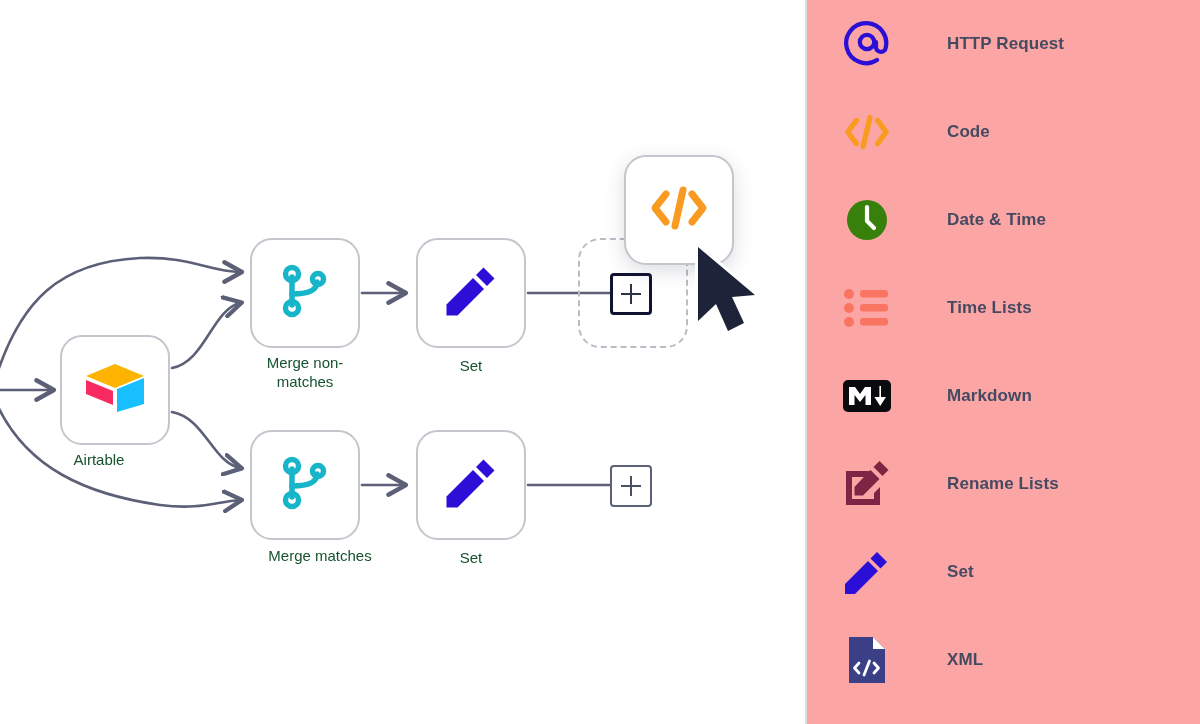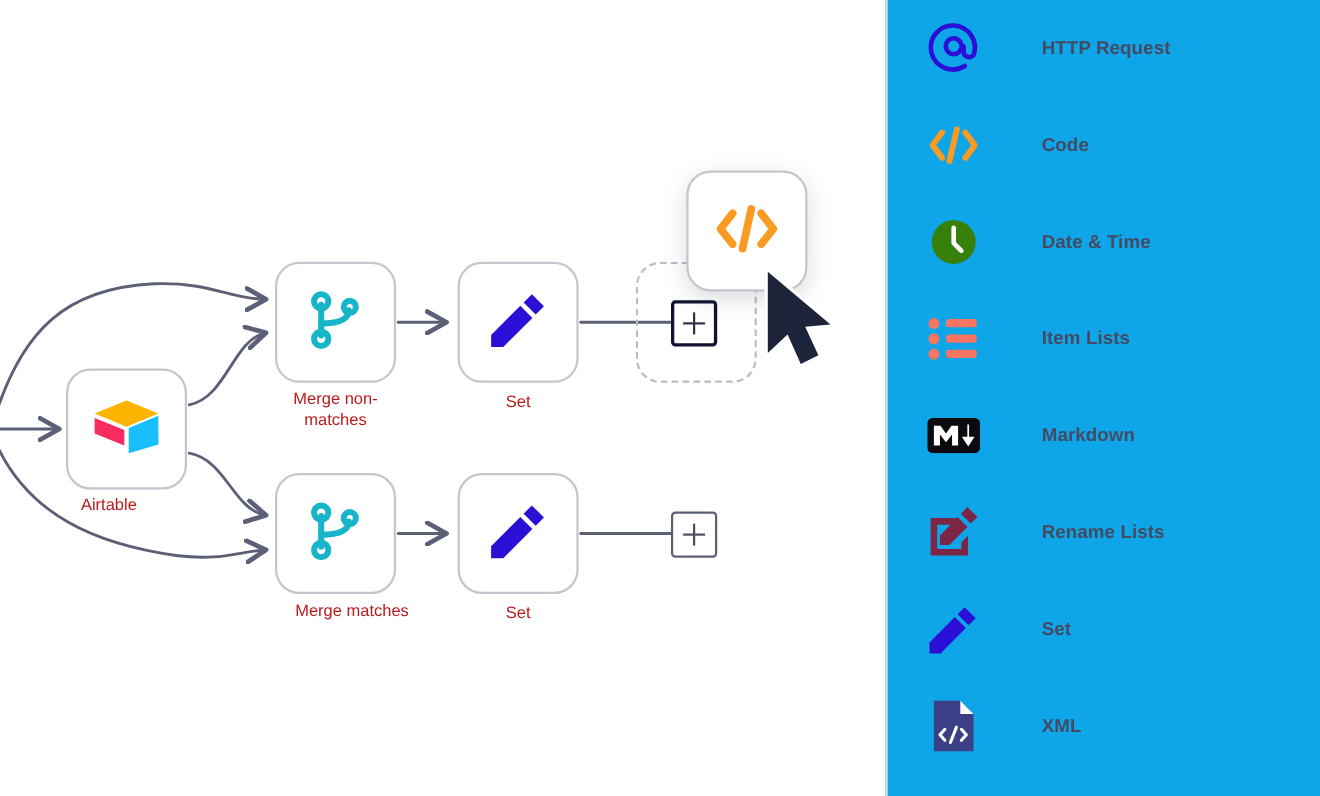--- a/index.html
+++ b/index.html
@@ -40,21 +40,21 @@
     align-items: center;
     justify-content: center;
     z-index: 5;
   }
   .node-label {
     position: absolute;
     text-align: center;
     font-size: 15px;
     line-height: 19px;
     font-weight: 400;
-    color: #b91c1c;
+    color: #14532d;
     z-index: 5;
     white-space: pre-line;
   }
 
   
   .node.dragging {
     box-shadow: 0 6px 20px rgba(60,65,90,0.18);
     border-color: #c4c6cd;
     z-index: 30;
   }
@@ -94,21 +94,21 @@
   #cursor {
     position: absolute;
     z-index: 40;
     pointer-events: none;
   }
 
   
   #sidebar {
     position: relative;
     width: 395px; height: 724px;
-    background: #0ea5e9;
+    background: #fca5a5;
     border-left: 2px solid #dcdde2;
     flex: 0 0 395px;
     padding-top: 0;
   }
   .side-item {
     position: relative;
     display: flex;
     align-items: center;
     height: 88px;
     padding-left: 36px;
@@ -305,21 +305,21 @@
           <g fill="#fa7561">
             <circle cx="5" cy="6" r="5"></circle>
               <rect x="16" y="2" width="28" height="7.5" rx="3"></rect>
             <circle cx="5" cy="20" r="5"></circle>
               <rect x="16" y="16" width="28" height="7.5" rx="3"></rect>
             <circle cx="5" cy="34" r="5"></circle>
               <rect x="16" y="30" width="28" height="7.5" rx="3"></rect>
           </g>
         </svg>
       </span>
-      <span class="side-label">Item Lists</span>
+      <span class="side-label">Time Lists</span>
     </div>
 
     <div class="side-item">
       <span class="side-icon">
         <svg width="48" height="32" viewBox="0 0 48 32">
           <rect x="0" y="0" width="48" height="32" rx="5" fill="#0b0b0f"></rect>
           <path d="M6 25 L6 7 L12 7 L17 14 L22 7 L28 7 L28 25 L22.5 25 L22.5 15 L17 22 L11.5 15 L11.5 25 Z" fill="#ffffff"></path>
           <path d="M38 6 L38 17 L43 17 L37.2 26 L31.4 17 L36.4 17 L36.4 6 Z" fill="#ffffff"></path>
         </svg>
       </span>

